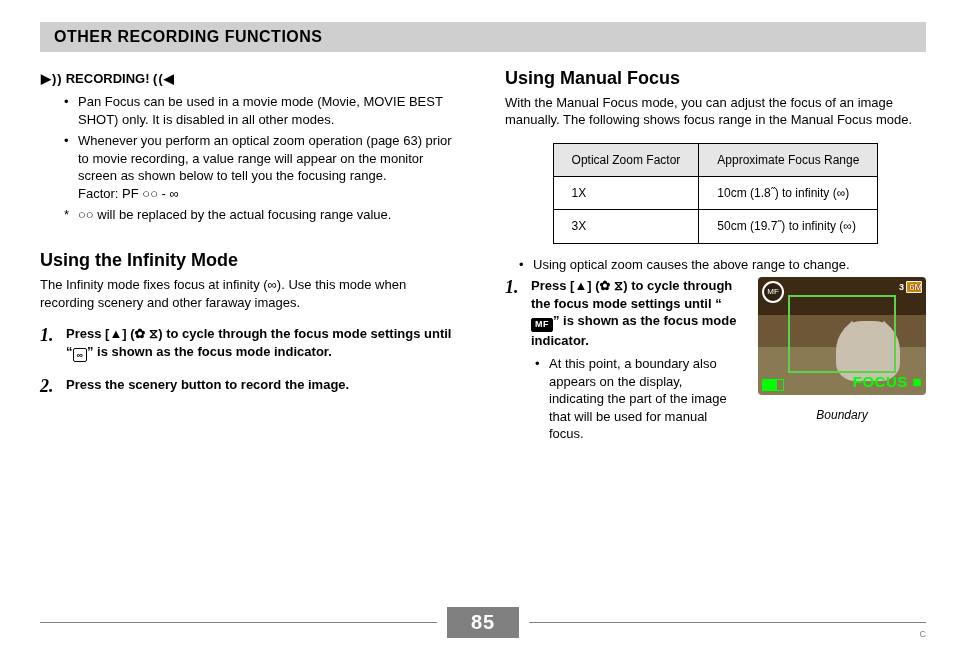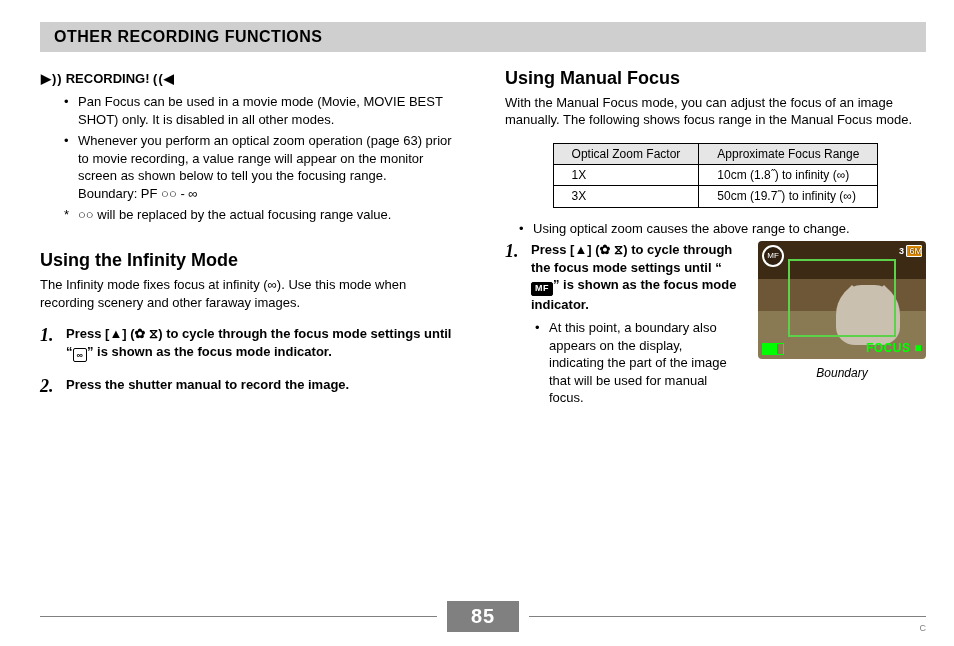--- a/index.html
+++ b/index.html
@@ -156,21 +156,21 @@
   }
 
   table.focus-table {
     border-collapse: collapse;
     margin: 6px auto 12px auto;
     font-size: 12px;
   }
   table.focus-table th,
   table.focus-table td {
     border: 1px solid #000;
-    padding: 2px 18px;
+    padding: 8px 18px;
     font-weight: 400;
   }
   table.focus-table th {
     background: var(--lightgrey);
   }
 
   .step-with-figure {
     display: flex;
     gap: 18px;
     align-items: flex-start;
@@ -239,21 +239,21 @@
     position: absolute;
     bottom: 4px; left: 4px;
     width: 20px; height: 10px;
     border: 1px solid #0f0;
     background: linear-gradient(90deg, #0f0 0 70%, transparent 70%);
   }
   .focus-lbl {
     position: absolute;
     bottom: 3px; right: 4px;
     color: #0f0;
-    font-size: 12px;
+    font-size: 15px;
     font-weight: 700;
     letter-spacing: 0.5px;
   }
   .cat {
     position: absolute;
     left: 78px; top: 44px;
     width: 64px; height: 60px;
     background: #c9c0b0;
     border-radius: 40% 40% 30% 30% / 50% 50% 30% 30%;
   }
@@ -264,28 +264,28 @@
     width: 0; height: 0;
     border: 8px solid transparent;
     border-bottom-color: #c9c0b0;
   }
   .cat::before { left: 8px; }
   .cat::after  { right: 8px; }
   .figure-caption {
     text-align: center;
     font-style: italic;
     font-size: 12px;
-    margin-top: 6px;
+    margin-top: 12px;
   }
 
   .footer {
     position: absolute;
     left: 40px;
     right: 28px;
-    bottom: 14px;
+    bottom: 8px;
   }
   .footer-row {
     display: flex;
     align-items: center;
     gap: 10px;
   }
   .footer-line {
     flex: 1 1 auto;
     height: 0;
     border-top: 1px solid var(--line);
@@ -330,33 +330,33 @@
           <span class="imp-tri">▶</span>
             <span class="imp-paren">)</span>
             <span class="imp-paren">)</span>
         </span>
       </div>
 
       <ul class="bullets">
         <li>Pan Focus can be used in a movie mode (Movie, MOVIE BEST SHOT) only. It is disabled in all other modes.</li>
         <li>
           <span>Whenever you perform an optical zoom operation (page 63) prior to movie recording, a value range will appear on the monitor screen as shown below to tell you the focusing range.</span>
-          <div class="subline">Boundary: PF ○○    - ∞</div>
+          <div class="subline">Factor: PF ○○    - ∞</div>
         </li>
         <li class="starline">○○ will be replaced by the actual focusing range value.</li>
       </ul>
 
       <h2 class="h">Using the Infinity Mode</h2>
       <p class="desc">The Infinity mode fixes focus at infinity (∞). Use this mode when recording scenery and other faraway images.</p>
 
       <ol class="steps">
         <li>
           <span>Press [</span><span class="tri">▲</span><span>] (</span><span>✿</span>&nbsp;<span>⧖</span><span>) to cycle through the focus mode settings until “</span><span class="icon-chip">∞</span><span>” is shown as the focus mode indicator.</span>
         </li>
-        <li>Press the shutter manual to record the image.</li>
+        <li>Press the scenery button to record the image.</li>
       </ol>
 
     </div>
 
     <div class="col">
 
       <h2 class="h tight">Using Manual Focus</h2>
       <p class="desc">With the Manual Focus mode, you can adjust the focus of an image manually. The following shows focus range in the Manual Focus mode.</p>
 
       <table class="focus-table">

